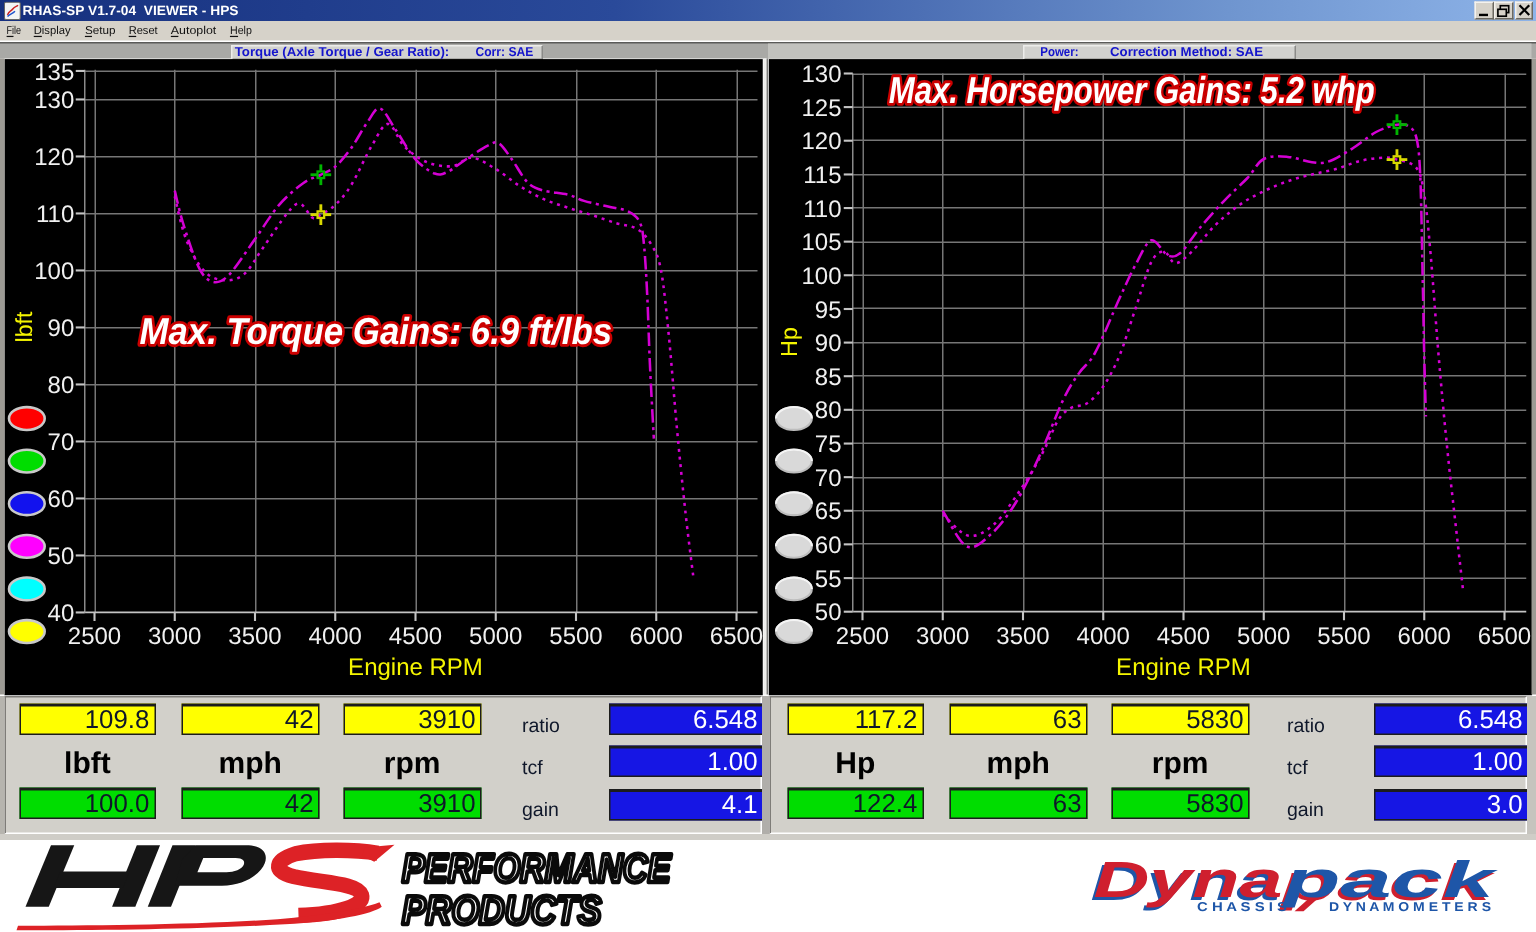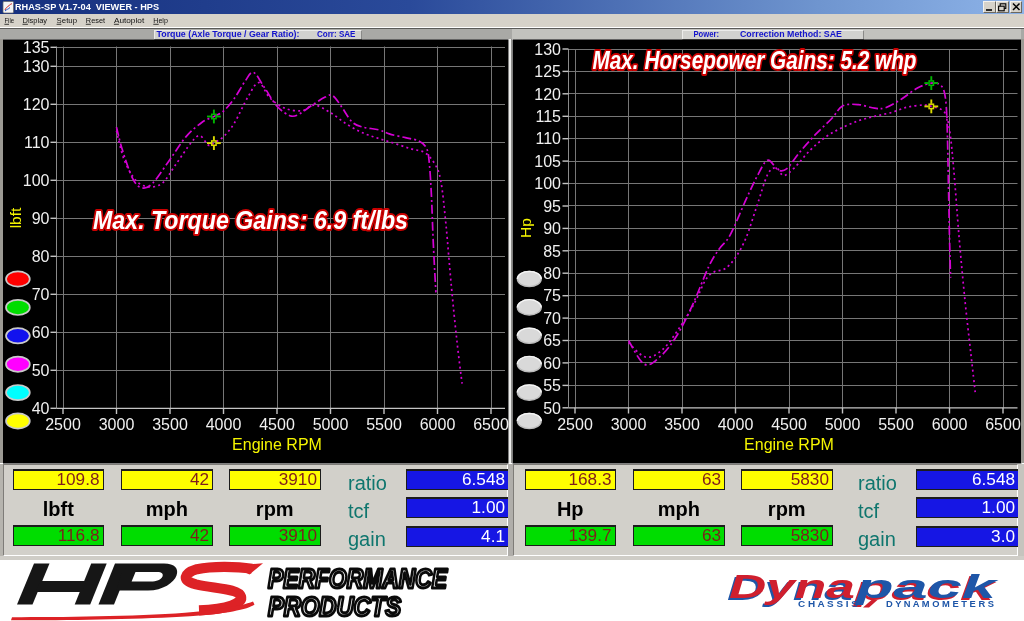--- a/index.html
+++ b/index.html
@@ -9,26 +9,26 @@
   border:1px solid;border-color:#f4f2ee #6b6860 #6b6860 #f4f2ee;box-sizing:border-box;}
 .menubar{position:absolute;left:0;top:13.8px;width:1024px;height:13.7px;background:#d6d2c9;}
 .striprow{position:absolute;left:0;top:27.5px;width:1024px;height:11.9px;background:#a9a9a6;
   border-top:1px solid #5a5a58;box-sizing:border-box;}
 .band{position:absolute;top:1.6px;height:9.8px;background:#d2d2cf;border:1px solid;
   border-color:#ececea #8a8a88 #8a8a88 #ececea;box-sizing:border-box;}
 .edge{position:absolute;background:#9c9a94;}
 .panel{position:absolute;top:463.5px;width:505.5px;height:92px;background:#d2d0ca;
   border:1px solid;border-color:#7e7c78 #ffffff #ffffff #7e7c78;box-sizing:border-box;}
 .vbox{position:absolute;height:21.5px;border:1px solid #1c1c1c;border-top:2px solid #1c1c1c;
-  box-sizing:border-box;font-size:17.2px;line-height:16.6px;text-align:right;padding-right:3px;color:#7f1d1d;}
+  box-sizing:border-box;font-size:17.2px;line-height:16.6px;text-align:right;padding-right:3px;color:#0f172a;}
 .ybox{background:#ffff00;}
 .gbox{background:#00dd00;}
 .bbox{left:402.5px;width:103px;background:#1616e4;color:#ffffff;}
 .blab{position:absolute;height:18px;text-align:center;font-size:20px;font-weight:bold;color:#000;line-height:17px;}
-.rlab{position:absolute;left:344.5px;font-size:20px;color:#0f766e;line-height:17px;}
+.rlab{position:absolute;left:344.5px;font-size:13px;color:#0f172a;line-height:17px;}
 svg{position:absolute;left:0;top:0;}
 svg text{font-family:"Liberation Sans",sans-serif;}
 </style></head>
 <body>
 <div class="titlebar">
  <svg width="14" height="14" style="left:2px;top:1px">
       <rect x="1" y="0.5" width="10.5" height="11.5" rx="1" fill="#f4f4f4" stroke="#666" stroke-width="0.7"></rect>
       <path d="M3 9 C4 6 5 7 6.5 5 C8 3 9 3.5 10 2.5" stroke="#cc2222" fill="none" stroke-width="1"></path>
       <path d="M3 10 C5 8 6 8.5 8 6.5" stroke="#2255cc" fill="none" stroke-width="1"></path>
     </svg>
@@ -272,38 +272,38 @@
       <rect x="929.1" y="104.2" width="4.4" height="4.4" stroke-width="1.5"></rect>
     </g>
 <text x="93" y="229" font-size="25" font-weight="bold" font-style="italic" fill="#ffffff" stroke="#cc0000" stroke-width="3.8" paint-order="stroke" stroke-linejoin="round" textLength="315" lengthAdjust="spacingAndGlyphs">Max. Torque Gains: 6.9 ft/lbs</text>
 <text x="592.5" y="68.5" font-size="25" font-weight="bold" font-style="italic" fill="#ffffff" stroke="#cc0000" stroke-width="3.8" paint-order="stroke" stroke-linejoin="round" textLength="324" lengthAdjust="spacingAndGlyphs">Max. Horsepower Gains:  5.2 whp</text>
 </svg>
 <div class="edge" style="left:0;top:39.4px;width:3px;height:424px"></div>
 <div class="edge" style="left:1021.4px;top:39.4px;width:2.6px;height:424px"></div>
 <div class="edge" style="left:508.7px;top:39.4px;width:3.8px;height:424px;background:linear-gradient(90deg,#ececea 0%,#f0f0ee 50%,#8a8a88 85%,#555553 100%)"></div>
 <div class="panel" style="left:2.5px">
 <div class="vbox ybox" style="left:9.5px;width:90.5px;top:4px">109.8</div>
-<div class="vbox gbox" style="left:9.5px;width:90.5px;top:60px">116.8</div>
+<div class="vbox gbox" style="left:9.5px;width:90.5px;top:60px">100.0</div>
 <div class="blab" style="left:9.5px;width:90.5px;top:36px">lbft</div>
 <div class="vbox ybox" style="left:117.0px;width:92.5px;top:4px">42</div>
 <div class="vbox gbox" style="left:117.0px;width:92.5px;top:60px">42</div>
 <div class="blab" style="left:117.0px;width:92.5px;top:36px">mph</div>
 <div class="vbox ybox" style="left:225.0px;width:92.5px;top:4px">3910</div>
 <div class="vbox gbox" style="left:225.0px;width:92.5px;top:60px">3910</div>
 <div class="blab" style="left:225.0px;width:92.5px;top:36px">rpm</div>
 <div class="rlab" style="top:10px">ratio</div>
 <div class="rlab" style="top:38px">tcf</div>
 <div class="rlab" style="top:66px">gain</div>
 <div class="vbox bbox" style="top:4px">6.548</div>
 <div class="vbox bbox" style="top:32px">1.00</div>
 <div class="vbox bbox" style="top:61px">4.1</div>
 </div>
 <div class="panel" style="left:512.5px">
-<div class="vbox ybox" style="left:11.5px;width:90.5px;top:4px">168.3</div>
-<div class="vbox gbox" style="left:11.5px;width:90.5px;top:60px">139.7</div>
+<div class="vbox ybox" style="left:11.5px;width:90.5px;top:4px">117.2</div>
+<div class="vbox gbox" style="left:11.5px;width:90.5px;top:60px">122.4</div>
 <div class="blab" style="left:11.5px;width:90.5px;top:36px">Hp</div>
 <div class="vbox ybox" style="left:119.0px;width:92.5px;top:4px">63</div>
 <div class="vbox gbox" style="left:119.0px;width:92.5px;top:60px">63</div>
 <div class="blab" style="left:119.0px;width:92.5px;top:36px">mph</div>
 <div class="vbox ybox" style="left:227.0px;width:92.5px;top:4px">5830</div>
 <div class="vbox gbox" style="left:227.0px;width:92.5px;top:60px">5830</div>
 <div class="blab" style="left:227.0px;width:92.5px;top:36px">rpm</div>
 <div class="rlab" style="top:10px">ratio</div>
 <div class="rlab" style="top:38px">tcf</div>
 <div class="rlab" style="top:66px">gain</div>

